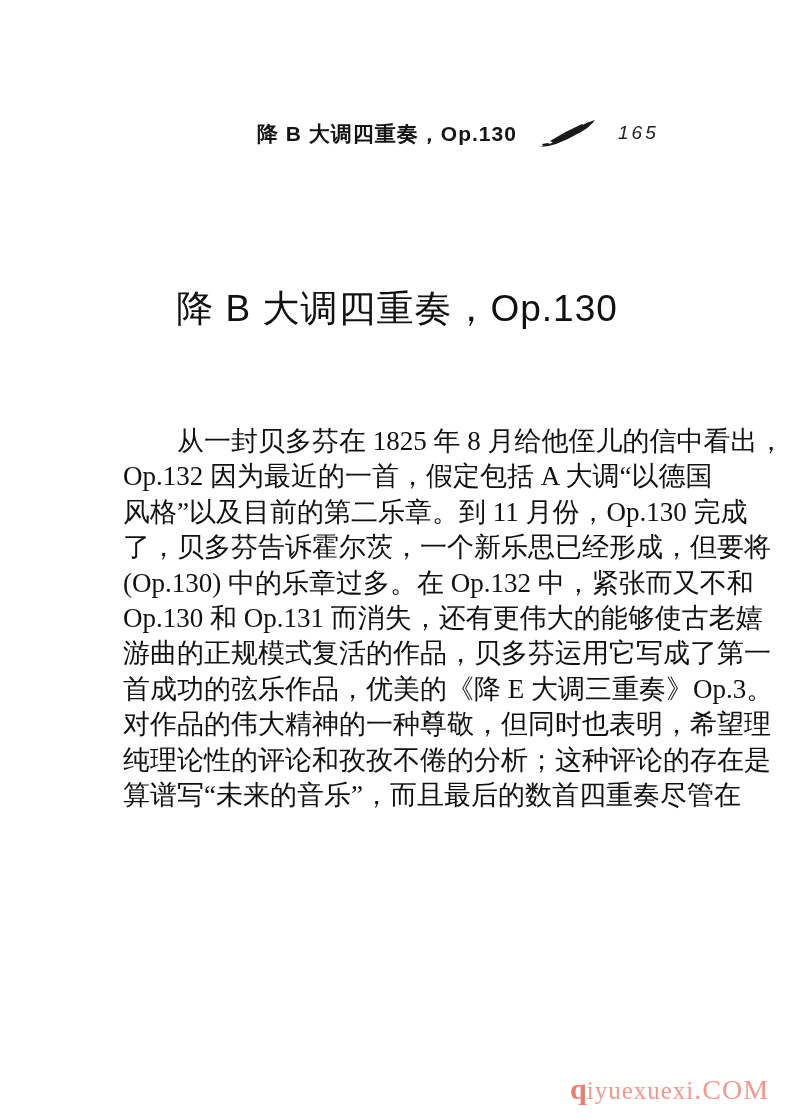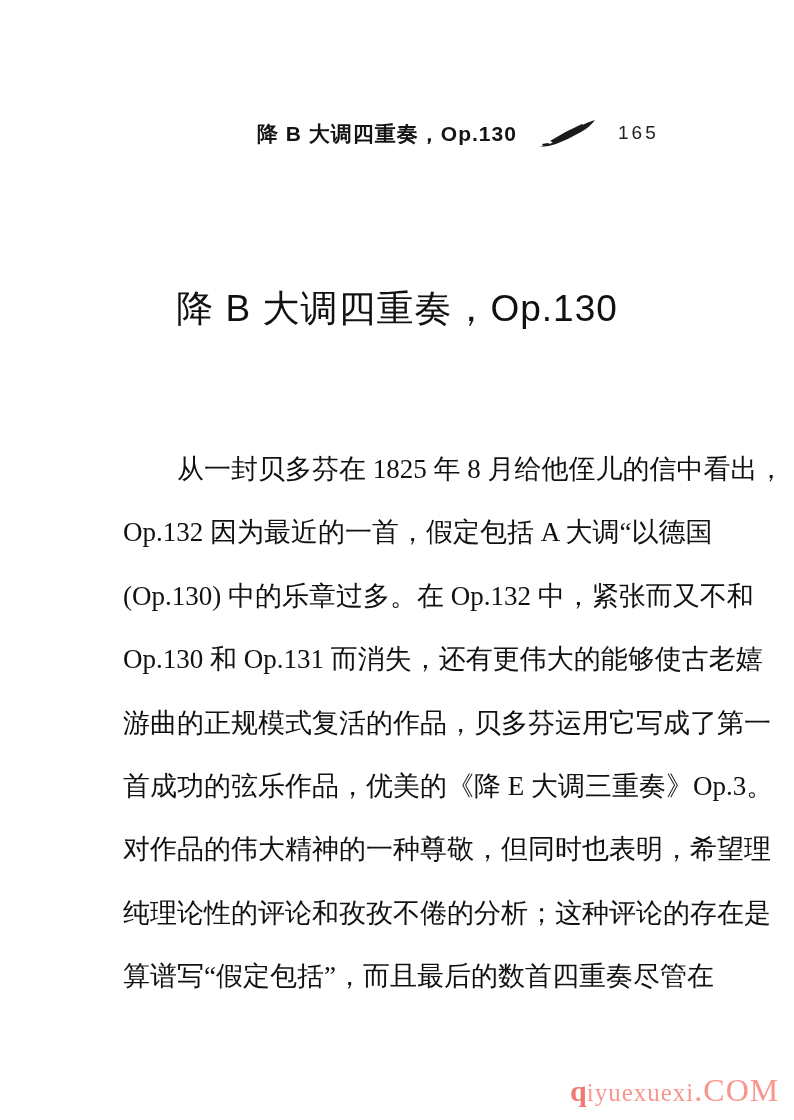--- a/index.html
+++ b/index.html
@@ -44,20 +44,21 @@
     height: 32px;
   }
   .page-number {
     position: absolute;
     left: 618px;
     top: 4px;
     font-family: "Liberation Sans", "DejaVu Sans", sans-serif;
     font-size: 19px;
     letter-spacing: 3px;
     color: #222;
+    font-style: italic;
   }
 
   
   .chapter-title {
     position: absolute;
     top: 284px;
     left: 0;
     width: 100%;
     text-align: center;
     font-family: "Liberation Sans", "DejaVu Sans", sans-serif;
@@ -77,21 +78,20 @@
     font-size: 27px;
     line-height: 35.4px;
     color: #111;
   }
   .text-line {
     text-align: justify;
     text-align-last: justify;
     white-space: nowrap;
     height: 35.4px;
     overflow: visible;
-    margin-top: 28px;
   }
   .text-line.indent {
     text-indent: 54px;
   }
 
   
   .watermark {
     position: absolute;
     left: 570px;
     top: 1072px;
@@ -104,21 +104,21 @@
     font-size: 30px;
     color: #ef7a74;
   }
   .wm-name {
     font-size: 25px;
     letter-spacing: 1px;
     color: #f8968d;
     margin-top: 12px;
   }
   .wm-domain {
-    font-size: 32px;
+    font-size: 28px;
     letter-spacing: 1px;
     color: #f8968d;
   }
 </style>
 </head>
 <body>
 
 <div class="page">
 
   <div class="page-header">
@@ -130,26 +130,28 @@
       </svg>
     </span>
     <div class="page-number">165</div>
   </div>
 
   <div class="chapter-title">降 B 大调四重奏，Op.130</div>
 
   <div class="body-text">
     <div class="text-line indent">从一封贝多芬在 1825 年 8 月给他侄儿的信中看出，</div>
     <div class="text-line">Op.132 因为最近的一首，假定包括 A 大调“以德国</div>
+    <div class="text-line">风格”以及目前的第二乐章。到 11 月份，Op.130 完成</div>
+    <div class="text-line">了，贝多芬告诉霍尔茨，一个新乐思已经形成，但要将</div>
     <div class="text-line">(Op.130) 中的乐章过多。在 Op.132 中，紧张而又不和</div>
     <div class="text-line">Op.130 和 Op.131 而消失，还有更伟大的能够使古老嬉</div>
     <div class="text-line">游曲的正规模式复活的作品，贝多芬运用它写成了第一</div>
     <div class="text-line">首成功的弦乐作品，优美的《降 E 大调三重奏》Op.3。</div>
     <div class="text-line">对作品的伟大精神的一种尊敬，但同时也表明，希望理</div>
     <div class="text-line">纯理论性的评论和孜孜不倦的分析；这种评论的存在是</div>
-    <div class="text-line">算谱写“假定包括”，而且最后的数首四重奏尽管在</div>
+    <div class="text-line">算谱写“未来的音乐”，而且最后的数首四重奏尽管在</div>
   </div>
 
   <div class="watermark">
     <span class="wm-q">q</span><span class="wm-name">iyuexuexi</span><span class="wm-domain">.COM</span>
   </div>
 
 </div>
 
 </body></html>

